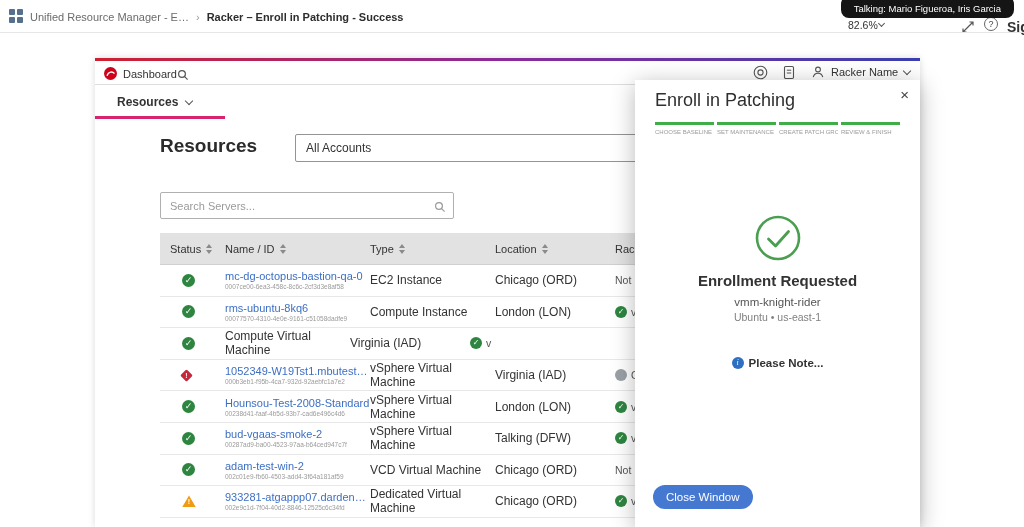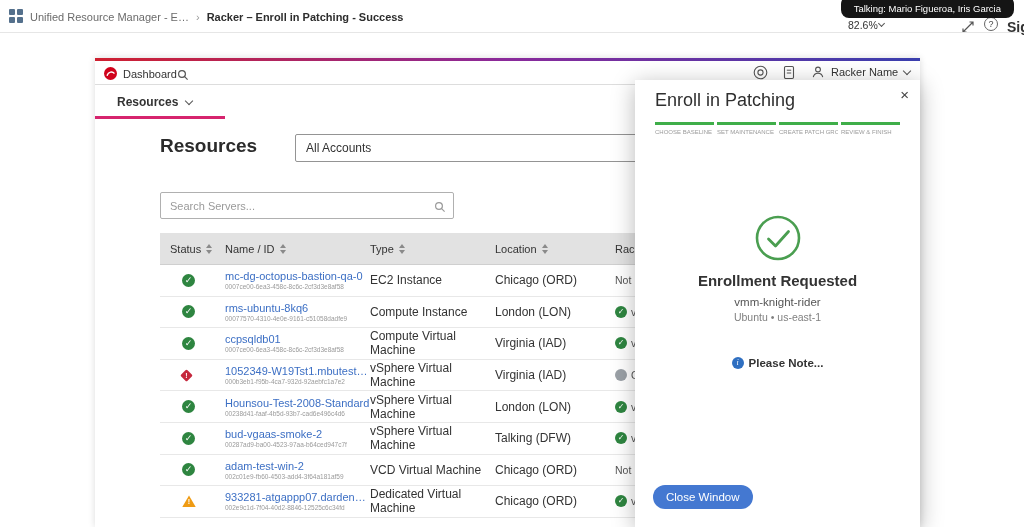--- a/index.html
+++ b/index.html
@@ -262,24 +262,20 @@
             <div class="c-loc t-text">London (LON)</div>
             <div class="c-rack">
               <span class="ic sm ic-ok"></span>
               <span class="rack-text">v</span>
             </div>
           </div>
           <div class="t-row">
             <div class="c-status">
               <span class="ic ic-ok"></span>
             </div>
-            <div class="c-name">
-              <div class="name-link">ccpsqldb01</div>
-              <div class="res-id">0007ce00-6ea3-458c-8c6c-2cf3d3e8af58</div>
-            </div>
             <div class="c-type t-text">Compute Virtual Machine</div>
             <div class="c-loc t-text">Virginia (IAD)</div>
             <div class="c-rack">
               <span class="ic sm ic-ok"></span>
               <span class="rack-text">v</span>
             </div>
           </div>
           <div class="t-row">
             <div class="c-status">
               <span class="ic ic-err"></span>

